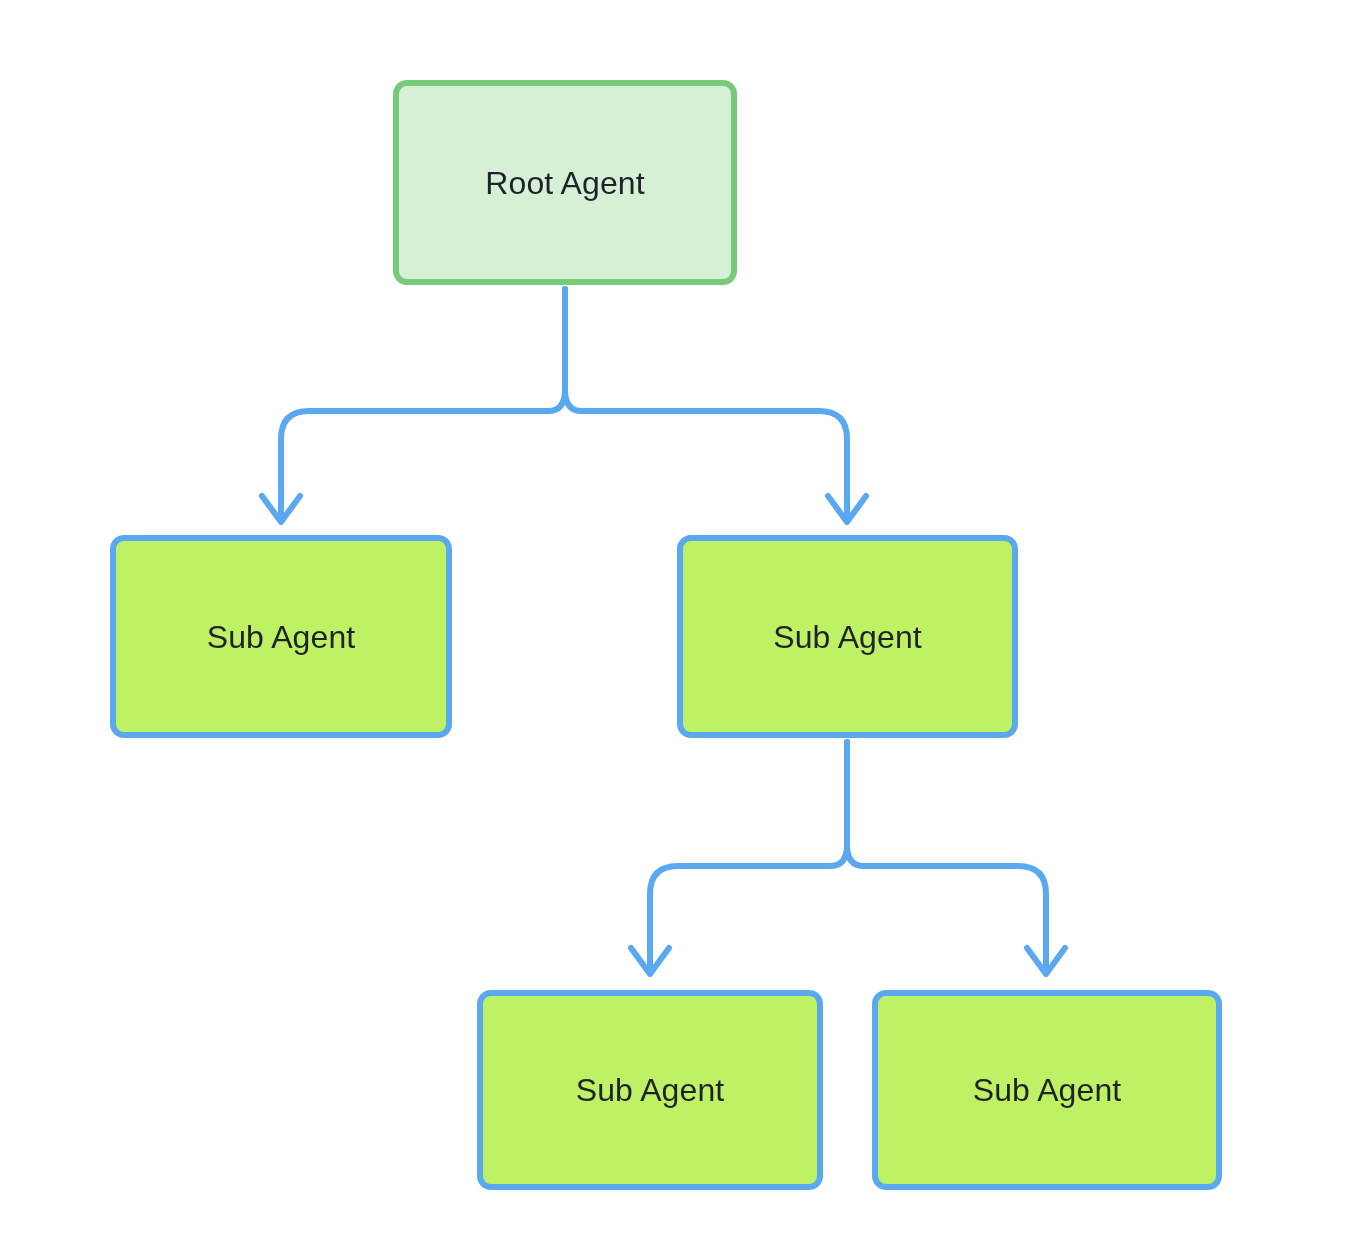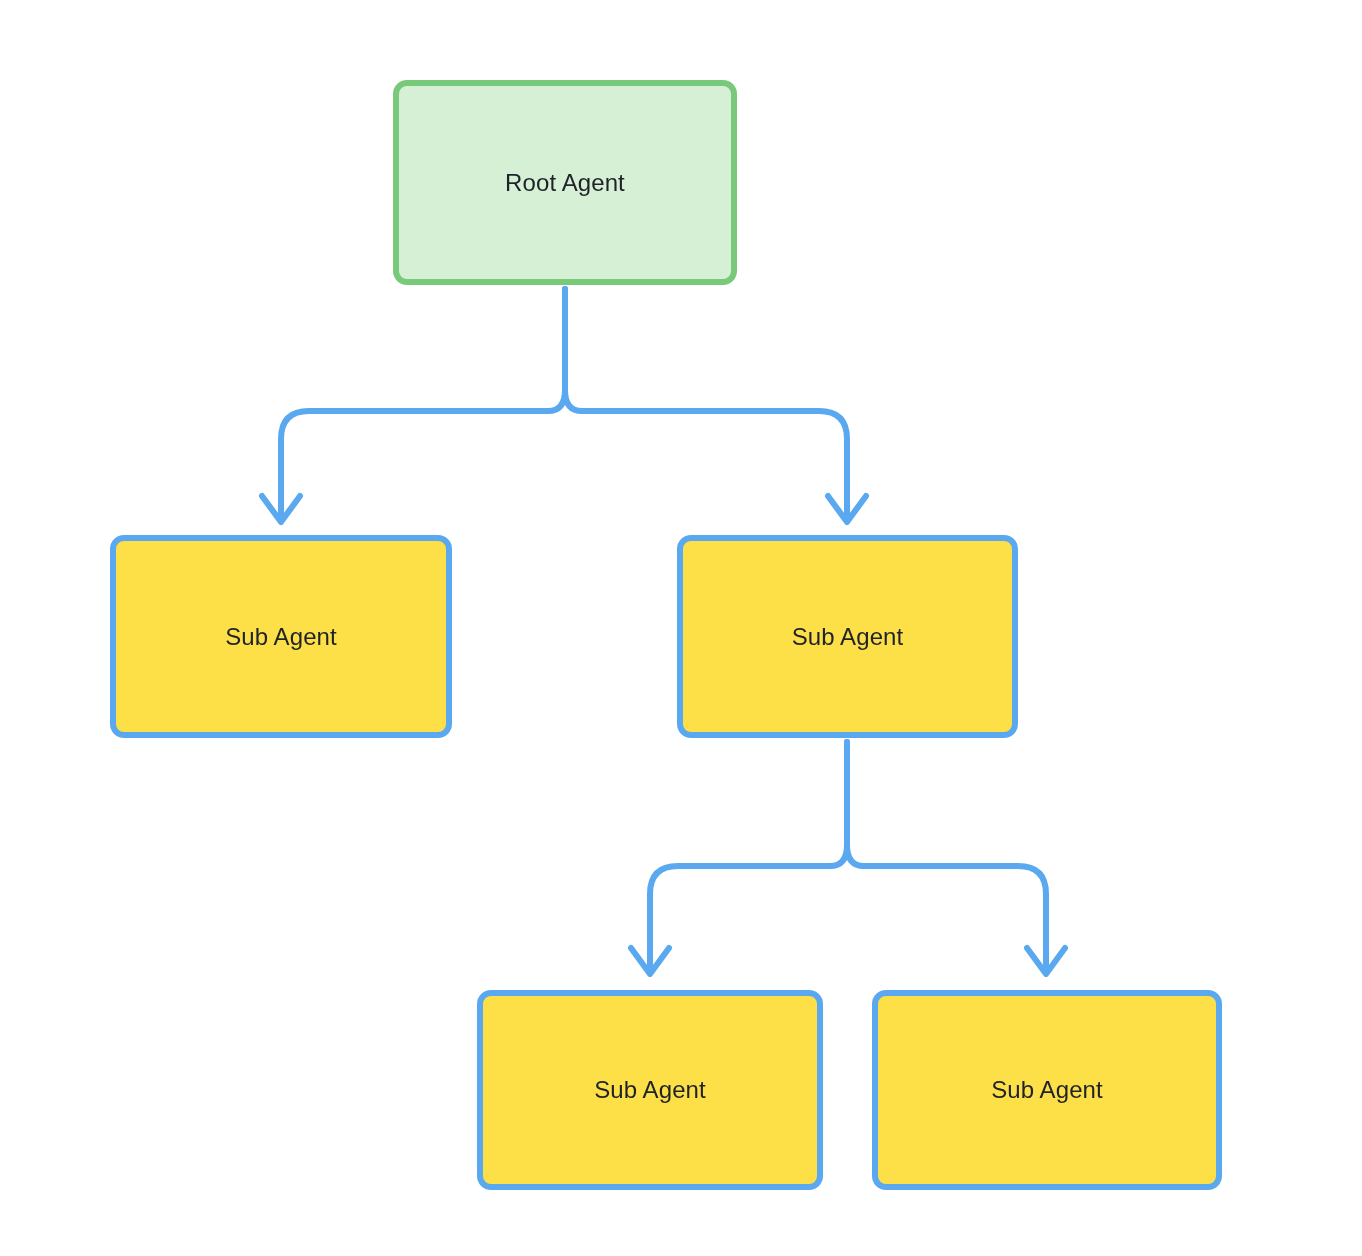--- a/index.html
+++ b/index.html
@@ -34,25 +34,25 @@
     border-radius: 14px;
     border-style: solid;
     border-width: 6px;
     z-index: 2;
   }
   .node-root {
     background: #d6f0d6;
     border-color: #78c97a;
   }
   .node-sub {
-    background: #fde047;
+    background: #bef264;
     border-color: #5aa9f0;
   }
   .node-label {
-    font-size: 24px;
+    font-size: 32px;
     line-height: 1;
     color: #1f2329;
     font-weight: 400;
     letter-spacing: 0.1px;
     white-space: nowrap;
     user-select: none;
     text-align: center;
   }
   .edge-path {
     fill: none;

